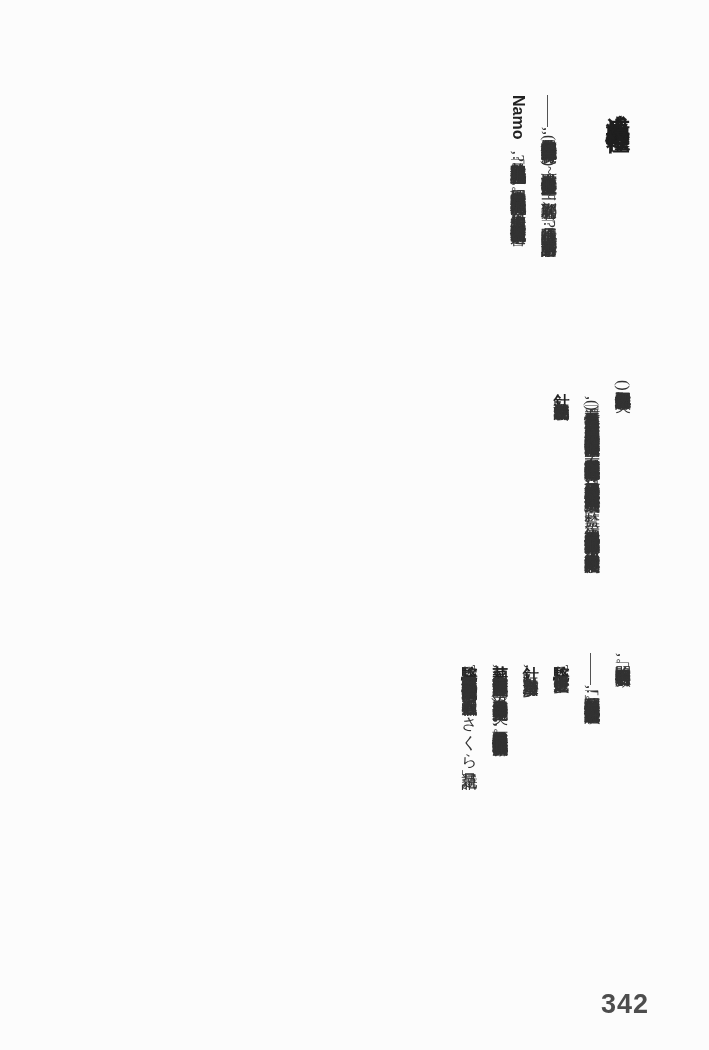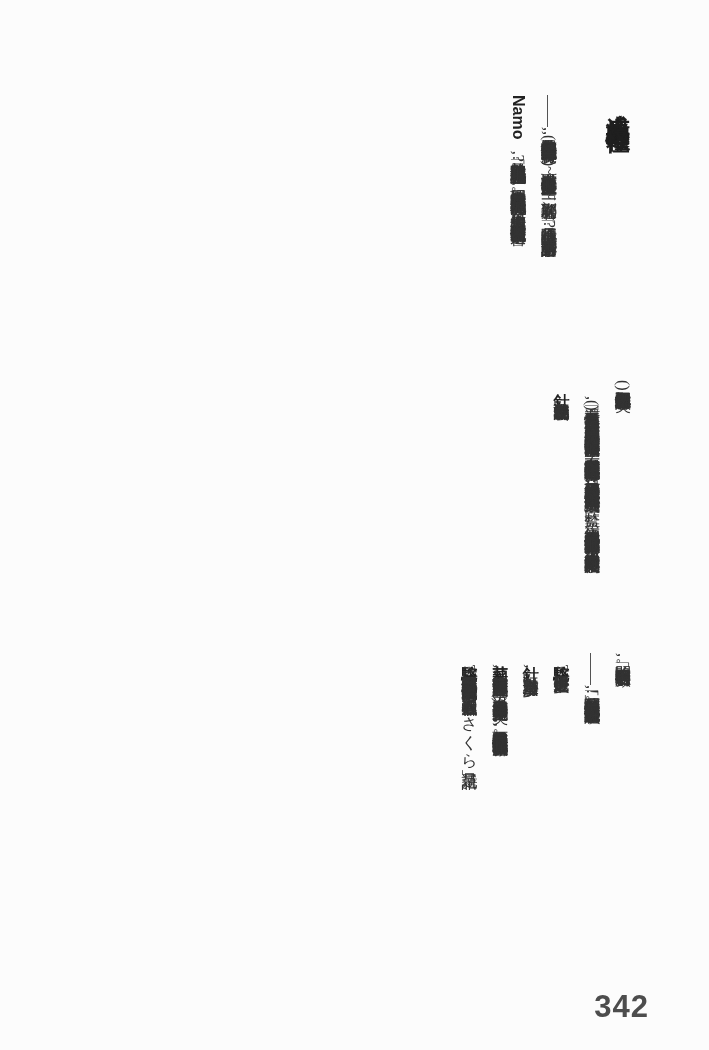--- a/index.html
+++ b/index.html
@@ -44,21 +44,21 @@
     margin-inline-end:0.7em;
   }
   .speaker:empty{display:none;margin:0;}
   .indent{text-indent:1em;}
   .page-number{
     position:absolute;
     top:989px;
     right:60px;
     font-family:"Liberation Sans","DejaVu Sans",sans-serif;
     font-weight:bold;
-    font-size:31px;
+    font-size:27px;
     letter-spacing:1px;
     color:#4d4d4d;
   }
 </style>
 </head>
 <body>
 
 <div class="page">
 
   <section class="band band-1">

